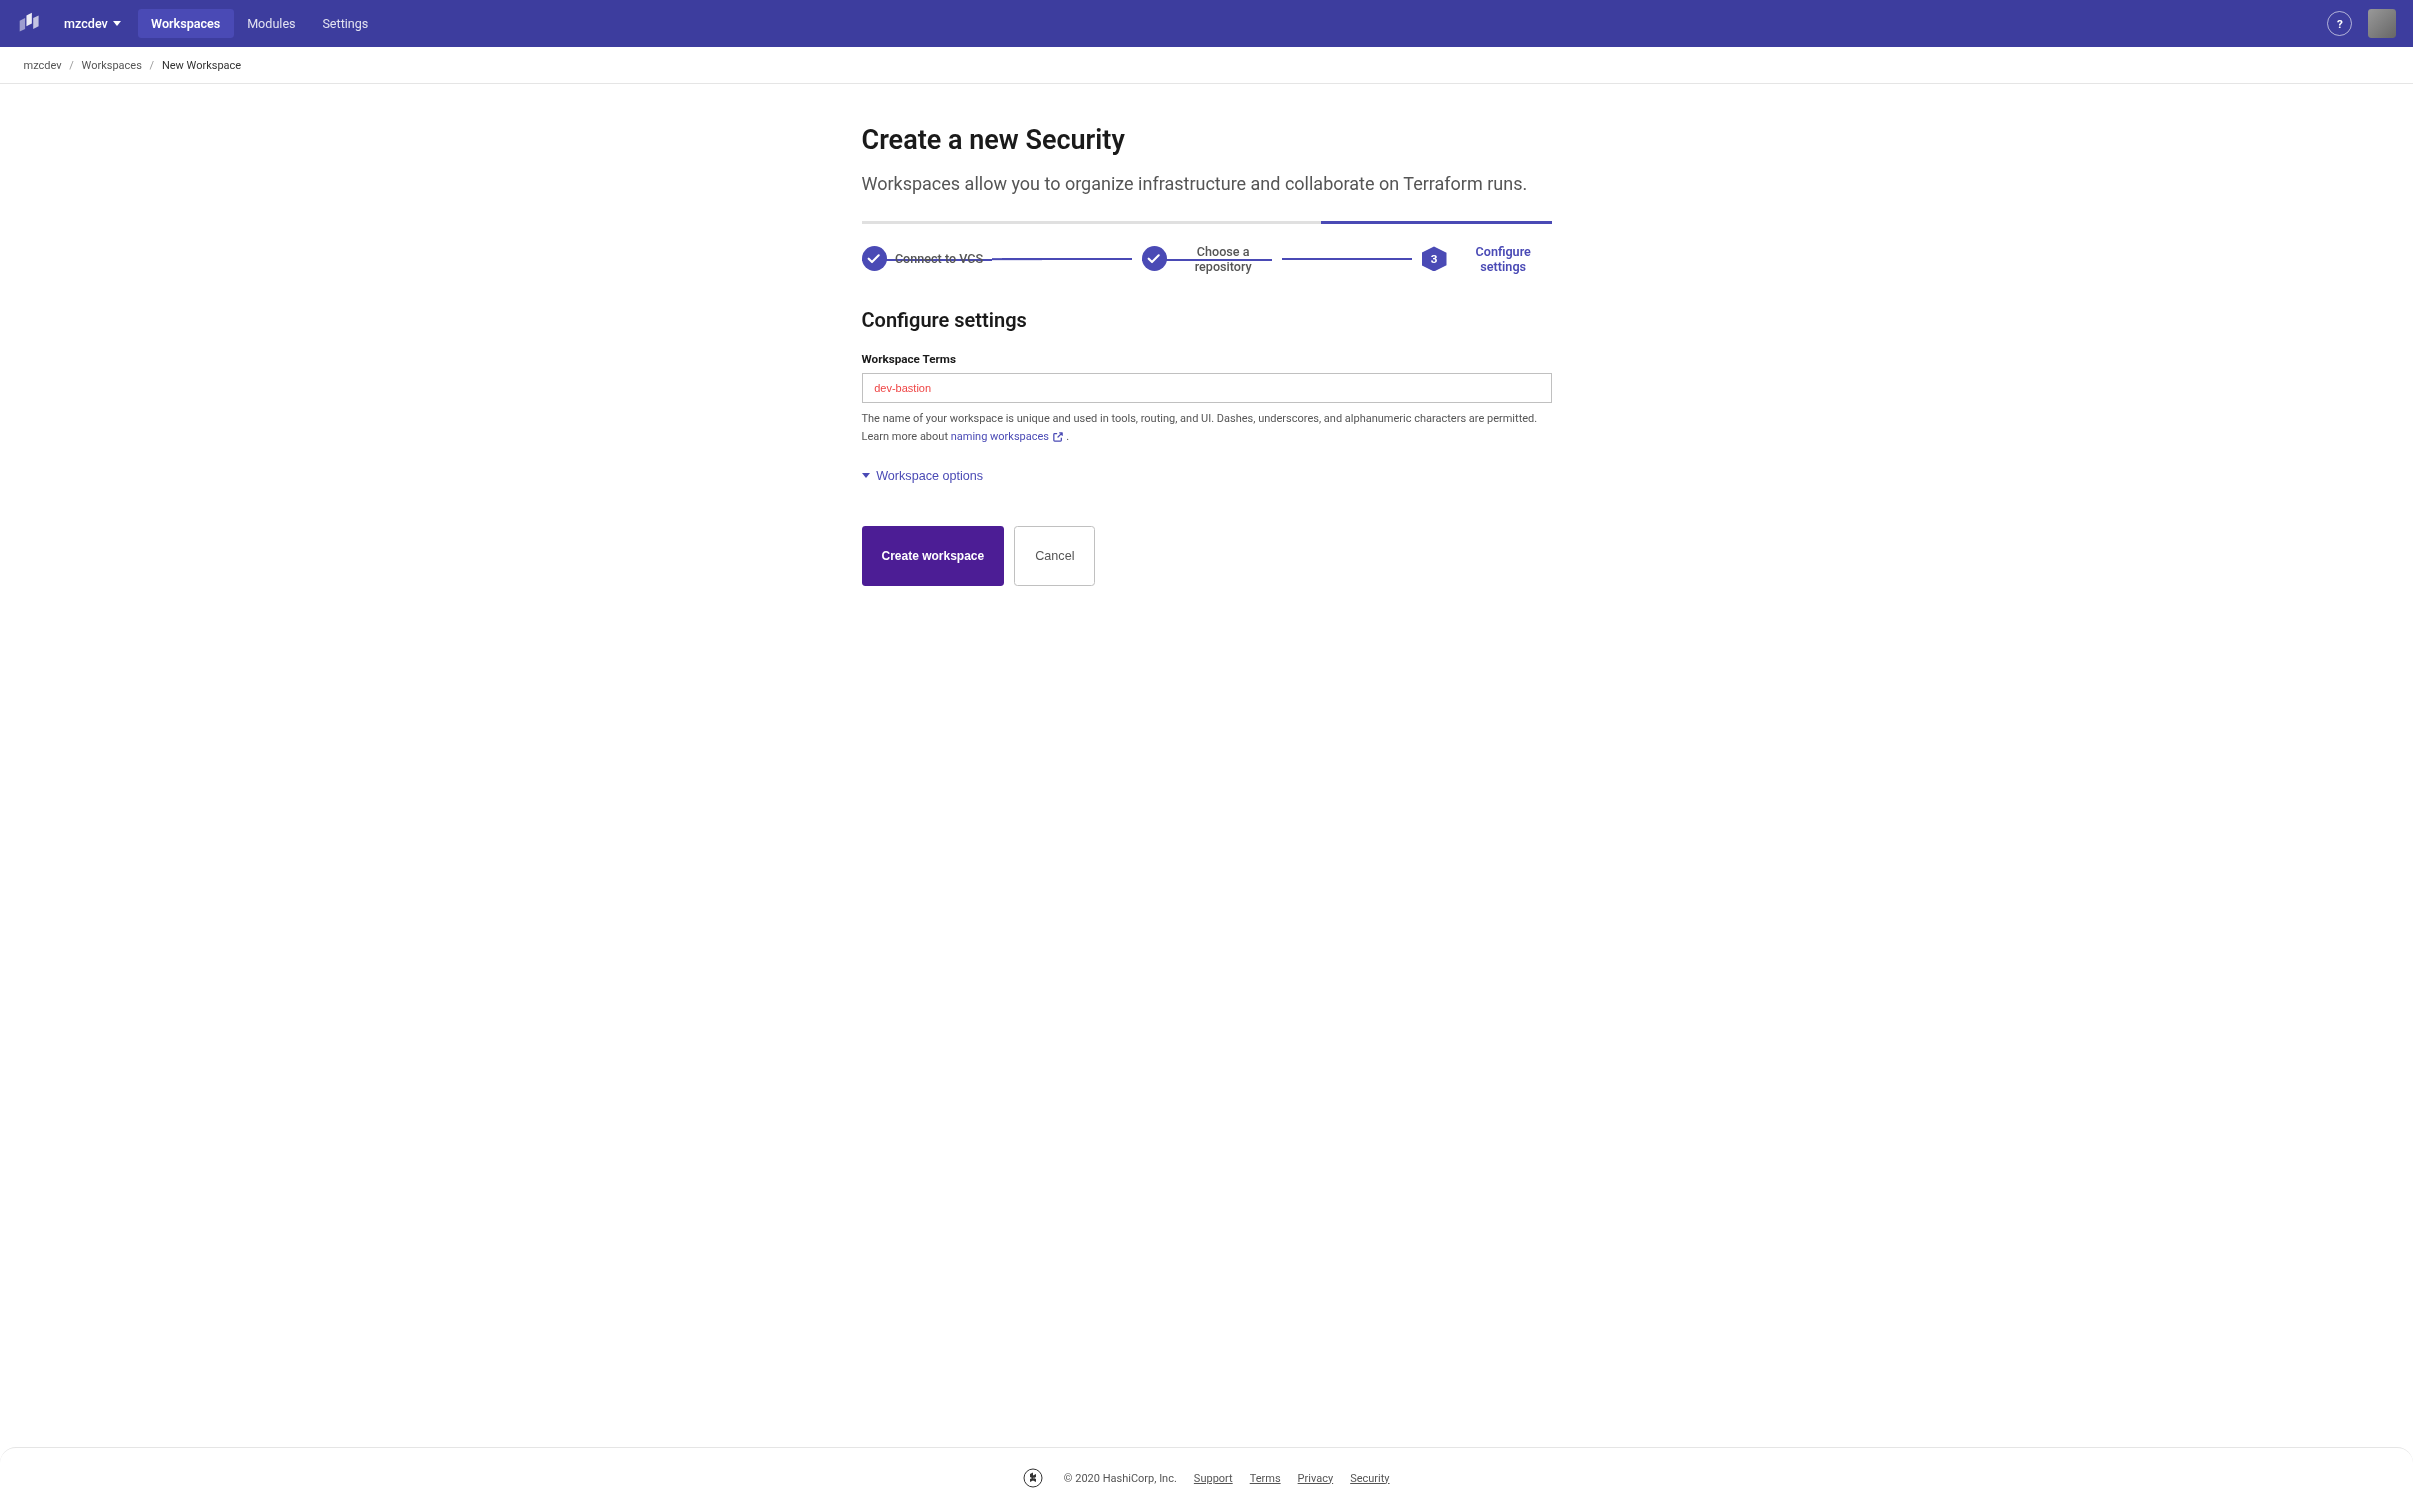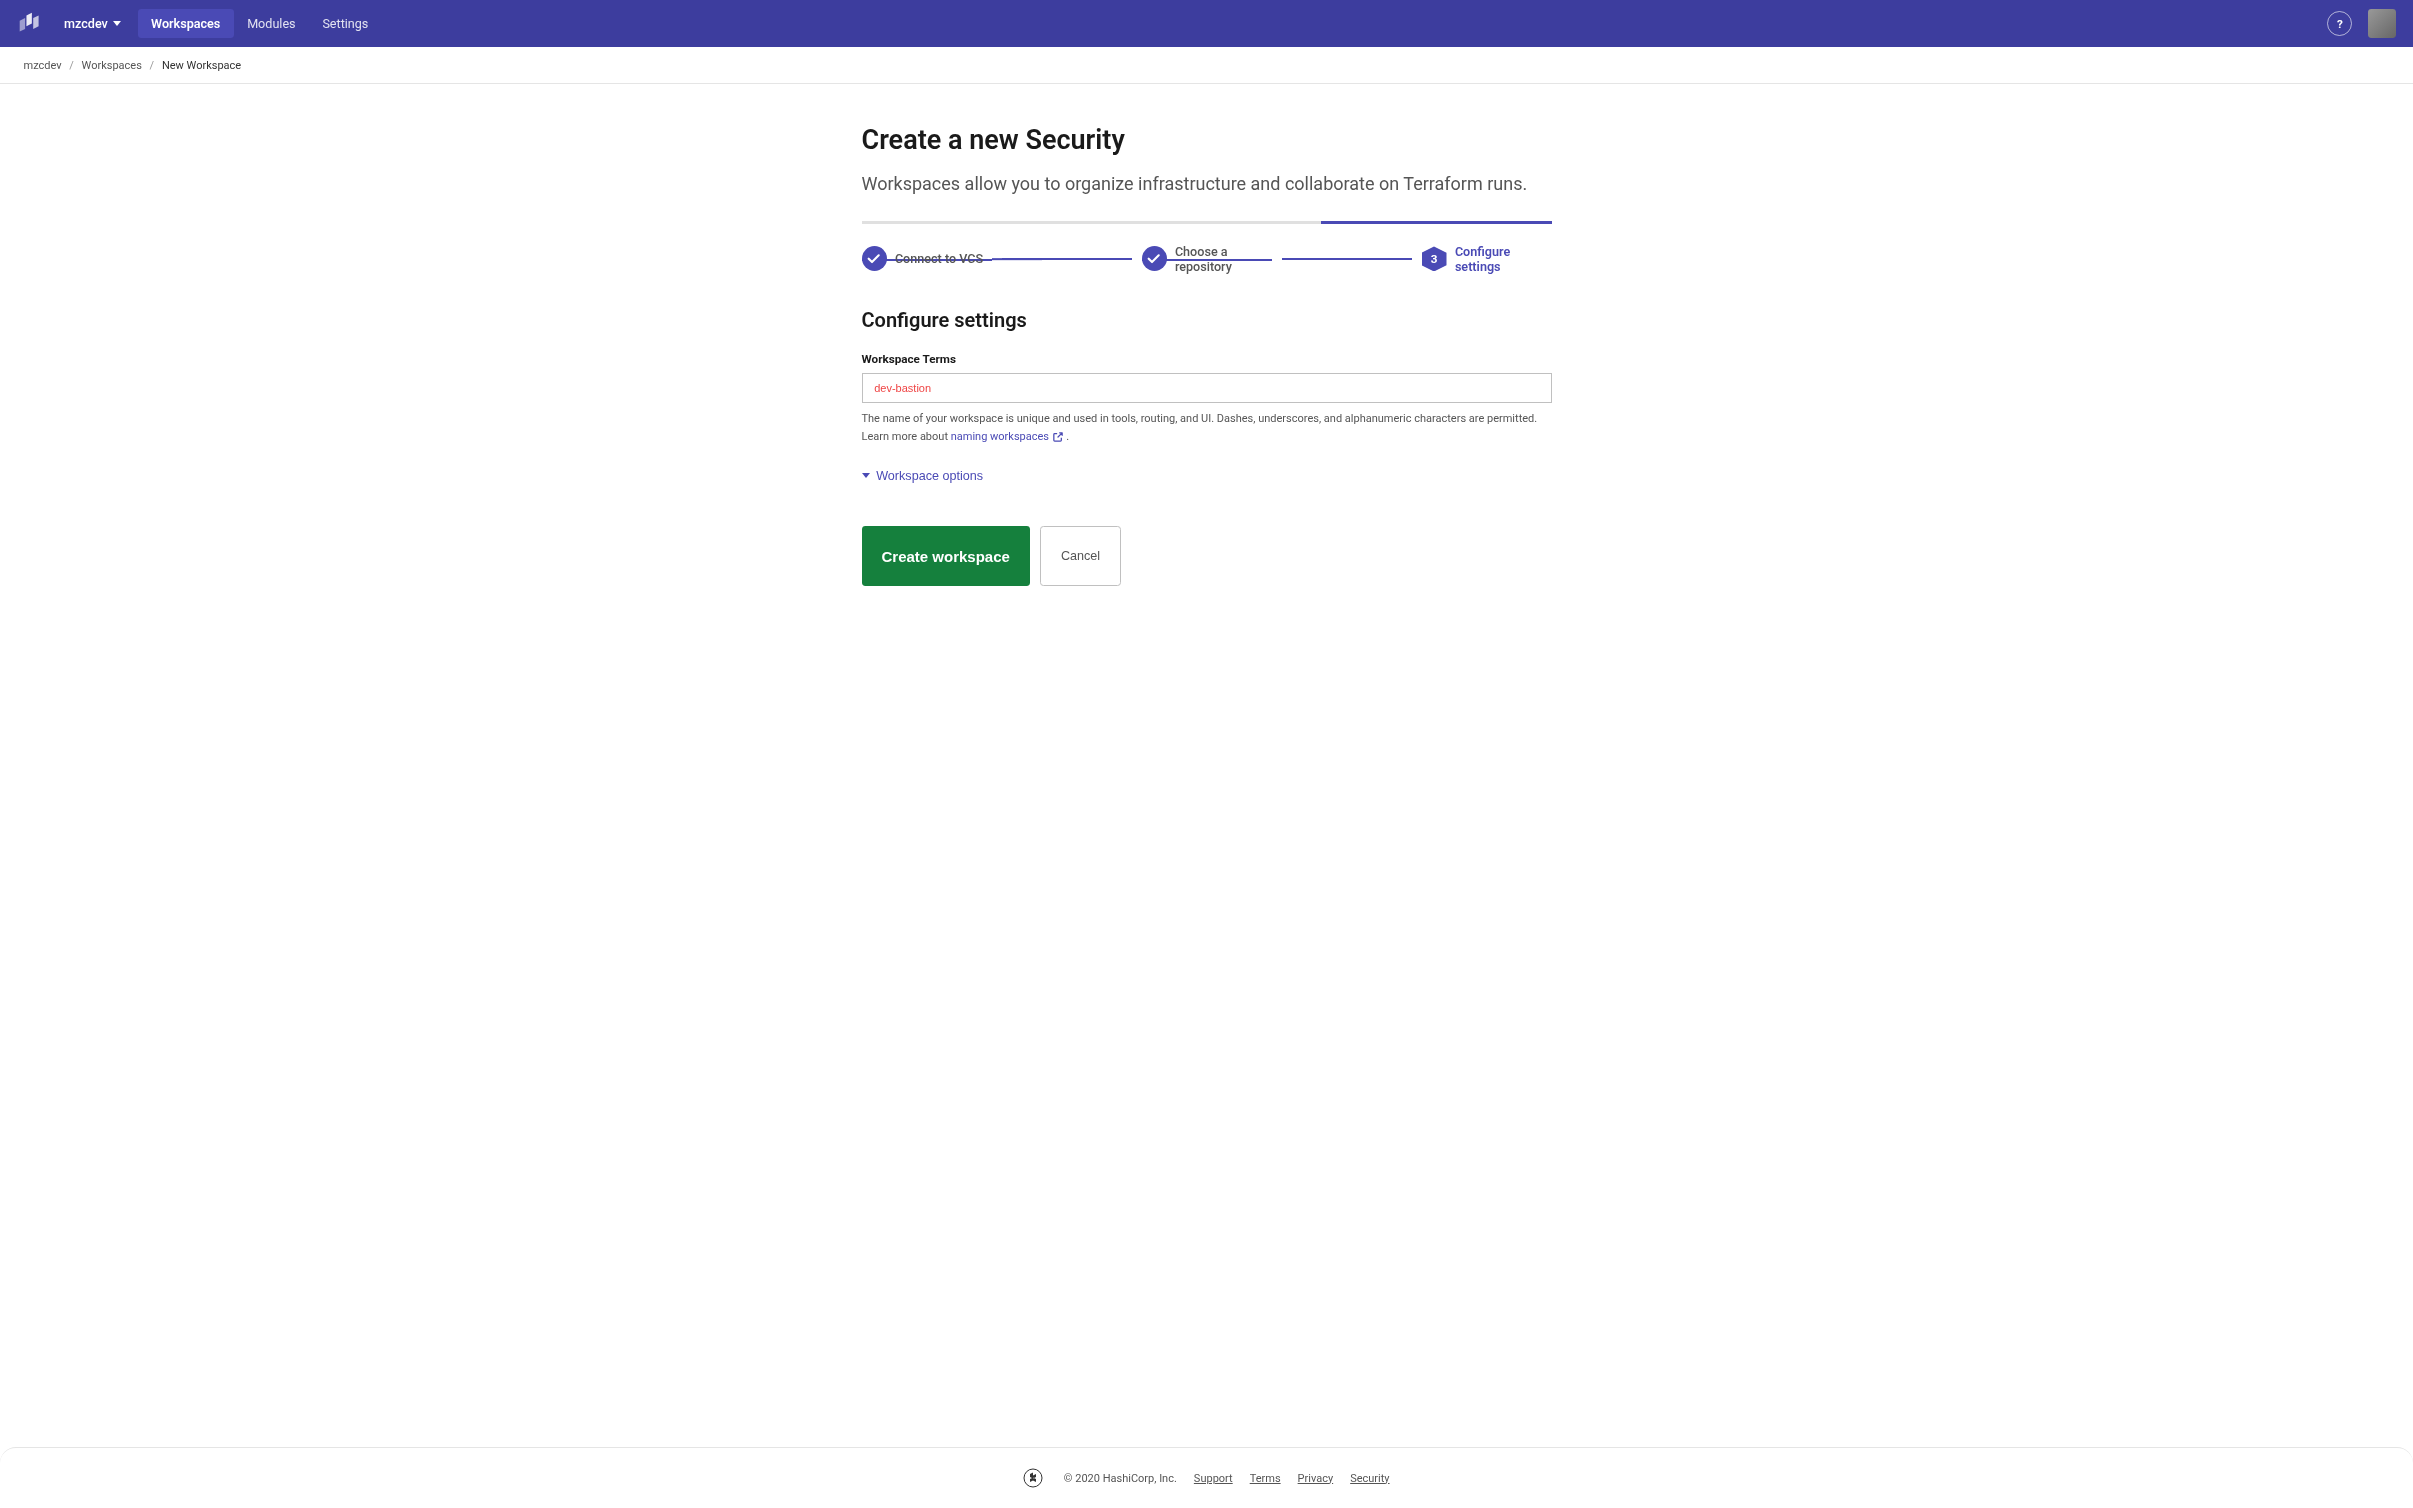--- a/index.html
+++ b/index.html
@@ -248,26 +248,26 @@
       display: inline-block;
     }
 
     
     .form-actions {
       display: flex;
       gap: 10px;
       margin-top: 40px;
     }
     .btn-primary {
-      background: #15803d;
+      background: #4c1d95;
       color: #fff;
       border: none;
       border-radius: 3.4px;
       padding: 10px 20px;
-      font-size: 15px;
+      font-size: 12px;
       font-weight: 600;
       cursor: pointer;
     }
     .btn-secondary {
       background: #fff;
       color: #555;
       border: 0.8px solid #c0c0c0;
       border-radius: 3.4px;
       padding: 22px 20px;
       font-size: 12.6px;
@@ -345,21 +345,21 @@
   <p class="page-description">Workspaces allow you to organize infrastructure and collaborate on Terraform runs.</p>
 
   <div style="position:relative; margin-bottom: 6.7px;">
     <div style="position:absolute; top:0; left:66.66%; right:0; height:2.5px; background:#4a4ab5; z-index:2;"></div>
     <div style="position:absolute; top:0; left:0; right:33.34%; height:2.5px; background:#e0e0e0;"></div>
   </div>
   <div style="height:2.5px; background: transparent; margin-bottom: 20px; position: relative;">
     
   </div>
 
-  <div class="stepper" style="margin-top:0;">
+  <div class="stepper" style="margin-top:0;text-align:center;">
 
     <div class="stepper-step completed" style="position:relative;">
       <div class="step-icon">
         <svg viewBox="0 0 16 16" fill="none">
           <polyline points="2,8 6,12 14,4" stroke="white" stroke-width="2.5" stroke-linecap="round" stroke-linejoin="round"></polyline>
         </svg>
       </div>
       <span class="step-label">Connect to VCS</span>
 
       <div style="position:absolute; top:50%; left:100%; transform:translateY(-50%); height:1.7px; width:50px; background:#4a4ab5; z-index:0;"></div>

